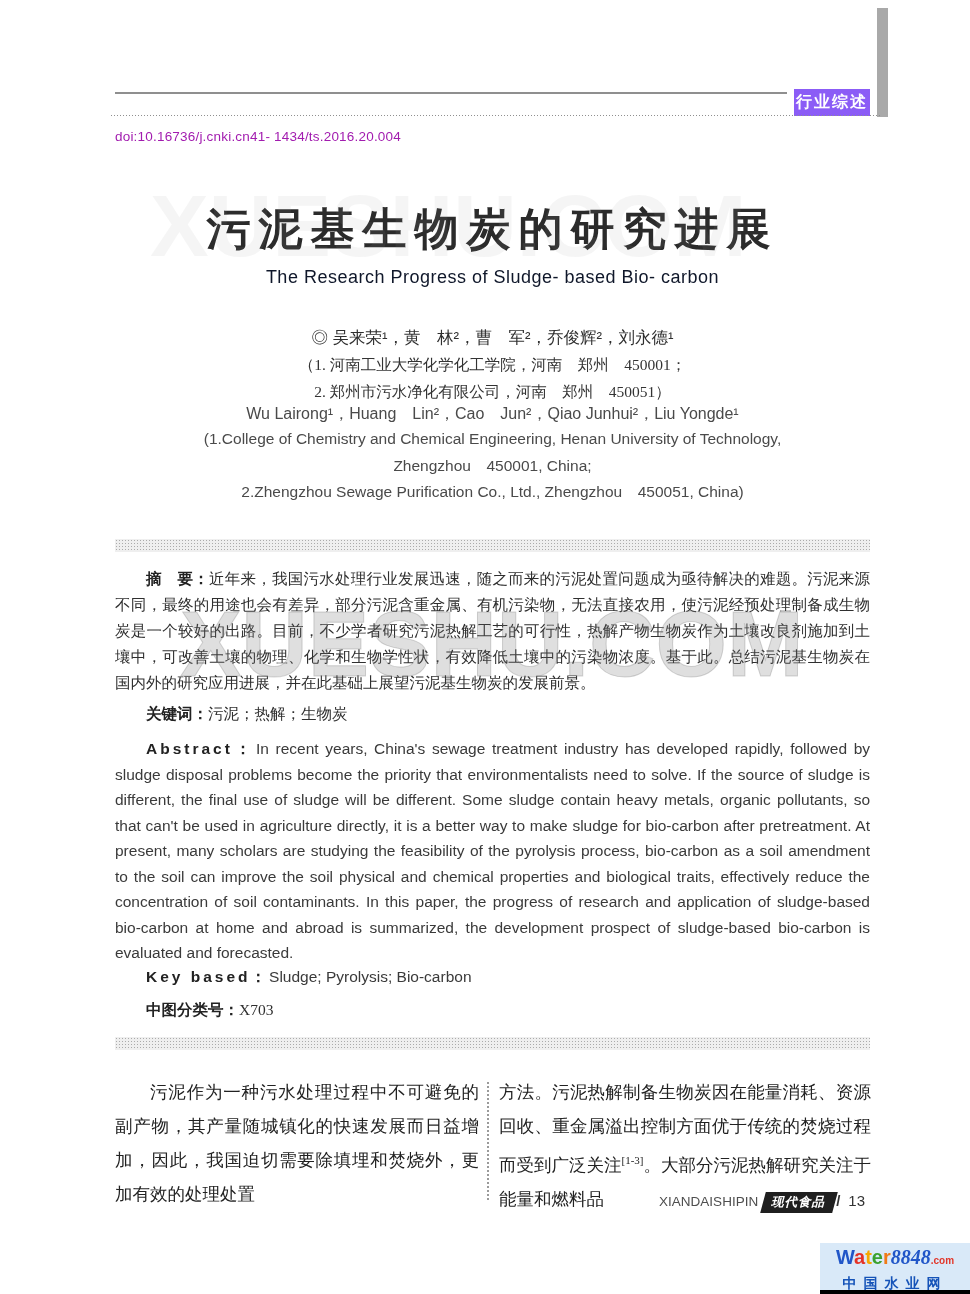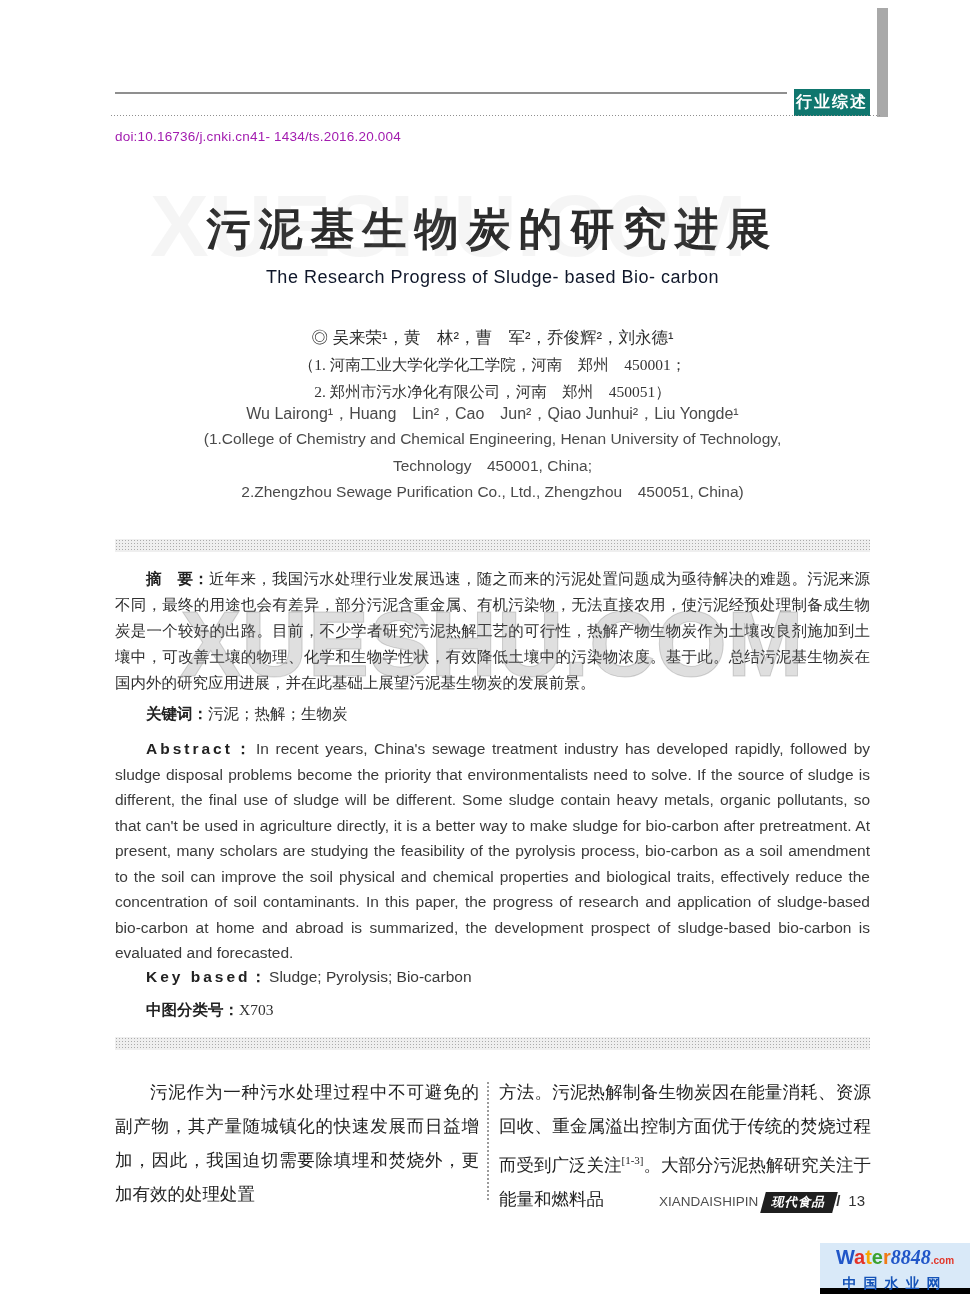--- a/index.html
+++ b/index.html
@@ -15,21 +15,21 @@
   .side-bar-top { right:82px; top:8px; width:11px; height:109px; background:#a9a9a9; }
 
   
   .header-rule { left:115px; top:92px; width:672px; height:2px; background:#8f8f8f; }
   .journal-name {
     left:115px; top:95px; width:670px; text-align:right;
     font-family:"Liberation Serif", serif; font-weight:bold; font-size:19px;
     letter-spacing:2px; color:#4b4b4b;
   }
   .section-badge {
-    left:794px; top:89px; width:76px; height:27px; background:#0f766e; color:#ffffff;
+    left:794px; top:89px; width:76px; height:27px; background:#8b5cf6; color:#ffffff;
     font-size:16px; font-weight:bold; letter-spacing:2px;
     display:flex; align-items:center; justify-content:center;
   }
   .dotted-h {
     left:110px; top:114px; width:772px; height:3px;
     background-image:radial-gradient(#8f8f8f 0.8px, transparent 0.9px);
     background-size:3px 3px;
   }
   .doi { left:115px; top:129px; font-size:13.5px; color:#a21caf; letter-spacing:0.2px; }
 
@@ -86,21 +86,21 @@
   .footer-badge {
     display:inline-block; background:#1f1f1f; color:#ffffff; font-weight:bold; font-size:12.5px;
     padding:2px 9px; margin:0 1px 0 5px; transform:skewX(-15deg); letter-spacing:1px;
   }
   .footer-slash { font-size:15px; color:#333333; font-weight:bold; }
   .page-number { font-size:15px; color:#333333; margin-left:8px; }
 
   
   .site-logo {
     left:820px; top:1243px; width:150px; height:51px; background:#d9e9f8;
-    border-bottom:6px solid #000000; text-align:center; cursor:pointer; padding-top:2px;
+    border-bottom:4px solid #000000; text-align:center; cursor:pointer; padding-top:2px;
   }
   .logo-row1 { font-size:20px; font-weight:bold; line-height:24px; white-space:nowrap; }
   .logo-num { font-family:"Liberation Serif", serif; font-style:italic; color:#2156c8; font-weight:bold; }
   .logo-tld { font-size:10px; color:#e2372a; font-weight:bold; }
   .logo-row2 { font-size:14px; font-weight:bold; color:#1553b8; letter-spacing:7px; line-height:20px; }
 
   
   .watermark {
     pointer-events:none; white-space:nowrap; font-weight:bold; z-index:5;
     font-family:"Liberation Sans", sans-serif;
@@ -124,21 +124,21 @@
   <div class="abs watermark wm-abstract">XUESHU.COM</div>
 
   <h1 class="abs title-cn">污泥基生物炭的研究进展</h1>
   <div class="abs title-en">The Research Progress of Sludge- based Bio- carbon</div>
 
   <div class="abs authors-cn">◎ 吴来荣¹，黄　林²，曹　军²，乔俊辉²，刘永德¹</div>
   <div class="abs aff-cn aff-cn-1">（1. 河南工业大学化学化工学院，河南　郑州　450001；</div>
   <div class="abs aff-cn aff-cn-2">2. 郑州市污水净化有限公司，河南　郑州　450051）</div>
   <div class="abs authors-en">Wu Lairong¹，Huang　Lin²，Cao　Jun²，Qiao Junhui²，Liu Yongde¹</div>
   <div class="abs aff-en aff-en-1">(1.College of Chemistry and Chemical Engineering, Henan University of Technology,</div>
-  <div class="abs aff-en aff-en-2">Technology　450001, China;</div>
+  <div class="abs aff-en aff-en-2">Zhengzhou　450001, China;</div>
   <div class="abs aff-en aff-en-3">2.Zhengzhou Sewage Purification Co., Ltd., Zhengzhou　450051, China)</div>
 
   <div class="abs divider-bar divider-1"></div>
 
   <p class="abs abstract-cn"><span class="label-bold">摘　要：</span><span>近年来，我国污水处理行业发展迅速，随之而来的污泥处置问题成为亟待解决的难题。污泥来源不同，最终的用途也会有差异，部分污泥含重金属、有机污染物，无法直接农用，使污泥经预处理制备成生物炭是一个较好的出路。目前，不少学者研究污泥热解工艺的可行性，热解产物生物炭作为土壤改良剂施加到土壤中，可改善土壤的物理、化学和生物学性状，有效降低土壤中的污染物浓度。基于此。总结污泥基生物炭在国内外的研究应用进展，并在此基础上展望污泥基生物炭的发展前景。</span></p>
   <p class="abs keywords-cn"><span class="label-bold">关键词：</span><span>污泥；热解；生物炭</span></p>
 
   <p class="abs abstract-en"><span class="label-bold spaced">Abstract：</span><span>In recent years, China's sewage treatment industry has developed rapidly, followed by sludge disposal problems become the priority that environmentalists need to solve. If the source of sludge is different, the final use of sludge will be different. Some sludge contain heavy metals, organic pollutants, so that can't be used in agriculture directly, it is a better way to make sludge for bio-carbon after pretreatment. At present, many scholars are studying the feasibility of the pyrolysis process, bio-carbon as a soil amendment to the soil can improve the soil physical and chemical properties and biological traits, effectively reduce the concentration of soil contaminants. In this paper, the progress of research and application of sludge-based bio-carbon at home and abroad is summarized, the development prospect of sludge-based bio-carbon is evaluated and forecasted.</span></p>
   <p class="abs keywords-en"><span class="label-bold spaced">Key based：</span><span>Sludge; Pyrolysis; Bio-carbon</span></p>
   <p class="abs clc-line"><span class="label-bold">中图分类号：</span><span class="clc-value">X703</span></p>

